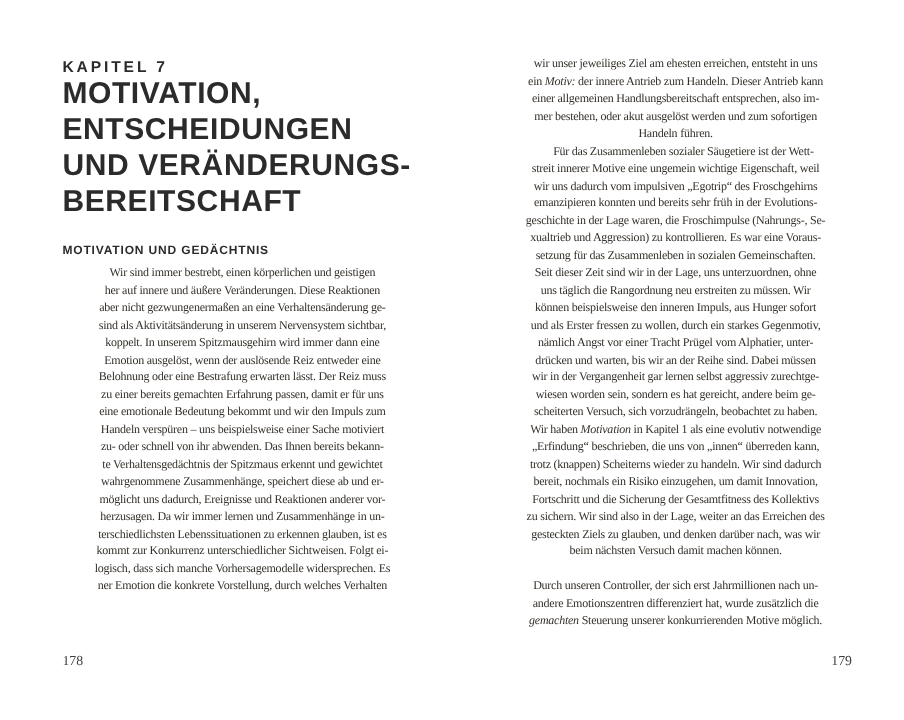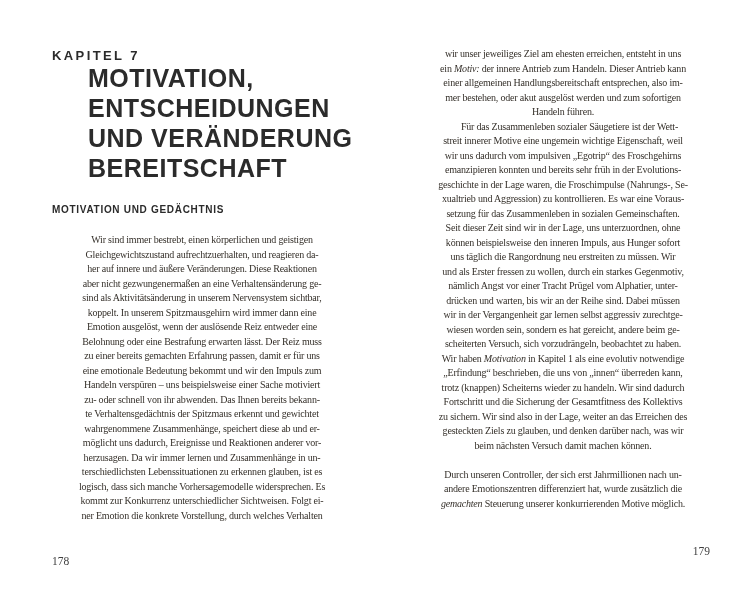--- a/index.html
+++ b/index.html
@@ -14,93 +14,92 @@
   .page { position: absolute; top: 0; height: 568px; }
   .page-left  { left: 52px;  width: 300px; }
   .page-right { left: 416px; width: 294px; }
 
   .kicker {
     position: absolute; top: 48px; left: 0; right: 0;
     font-family: "Liberation Sans", "DejaVu Sans", sans-serif;
     font-weight: bold; font-size: 13px; line-height: 15px;
     letter-spacing: 2.4px; color: var(--title-color, #2b2b2b);
   }
-  .title { position: absolute; top: 63px; left: 0; right: 0; margin-left: 36px; }
+  .title { position: absolute; top: 63px; left: 0; right: 0; }
   .title .line {
     height: 30px;
     font-family: "Liberation Sans", "DejaVu Sans", sans-serif;
     font-weight: 800; font-size: 25px; line-height: 30px;
     letter-spacing: 0.5px; color: var(--title-color, #2b2b2b);
     white-space: nowrap; overflow: hidden;
   }
   .section-heading {
     position: absolute; top: 201px; left: 0; right: 0;
     font-family: "Liberation Sans", "DejaVu Sans", sans-serif;
     font-weight: bold; font-size: 10px; line-height: 17px;
     letter-spacing: 0.7px; color: var(--title-color, #222222);
   }
 
   .body { position: absolute; left: 0; right: 0; }
-  .page-left  .body { top: 221px; margin-top: 12px; }
+  .page-left  .body { top: 221px; }
   .page-right .body { top: 47px; }
 
   .body .line {
     height: 14.5px;
     font-size: 10px; line-height: 14.5px;
     letter-spacing: -0.2px;
     color: var(--body-color, #35302a);
     white-space: nowrap; overflow: hidden;
     text-align: center;
   }
   .body .line em { font-style: italic; }
   .para.gap { margin-top: 14.5px; }
   .line.indent { text-indent: 13px; }
 
   .folio {
     position: absolute; top: 545px;
     font-size: 11.5px; line-height: 13px;
     color: var(--folio-color, #3e3e3e);
   }
-  .folio-left  { left: 0; margin-top: 10px; }
+  .folio-left  { left: 0; }
   .folio-right { right: 0; text-align: left; }
 </style>
 </head>
 <body>
 
 <div class="spread" style="--page-bg: #ffffff; --title-color: #2b2b2b; --body-color: #35302a; --folio-color: #3e3e3e;">
 
   <div class="page page-left">
     <div class="kicker">KAPITEL 7</div>
     <div class="title">
         <div class="line no-just">MOTIVATION,</div>
         <div class="line no-just">ENTSCHEIDUNGEN</div>
         <div class="line no-just">UND VERÄNDERUNGS-</div>
         <div class="line no-just">BEREITSCHAFT</div>
       </div>
     <div class="section-heading">MOTIVATION UND GEDÄCHTNIS</div>
     <div class="body">
         <div class="line">Wir sind immer bestrebt, einen körperlichen und geistigen</div>
-        <div class="line">Gleichgewichtszustand aufrechtzuerhalten, und reagieren da-</div>
         <div class="line">her auf innere und äußere Veränderungen. Diese Reaktionen</div>
         <div class="line">aber nicht gezwungenermaßen an eine Verhaltensänderung ge-</div>
         <div class="line">sind als Aktivitätsänderung in unserem Nervensystem sichtbar,</div>
         <div class="line">koppelt. In unserem Spitzmausgehirn wird immer dann eine</div>
         <div class="line">Emotion ausgelöst, wenn der auslösende Reiz entweder eine</div>
         <div class="line">Belohnung oder eine Bestrafung erwarten lässt. Der Reiz muss</div>
         <div class="line">zu einer bereits gemachten Erfahrung passen, damit er für uns</div>
         <div class="line">eine emotionale Bedeutung bekommt und wir den Impuls zum</div>
         <div class="line">Handeln verspüren – uns beispielsweise einer Sache motiviert</div>
         <div class="line">zu- oder schnell von ihr abwenden. Das Ihnen bereits bekann-</div>
         <div class="line">te Verhaltensgedächtnis der Spitzmaus erkennt und gewichtet</div>
         <div class="line">wahrgenommene Zusammenhänge, speichert diese ab und er-</div>
         <div class="line">möglicht uns dadurch, Ereignisse und Reaktionen anderer vor-</div>
         <div class="line">herzusagen. Da wir immer lernen und Zusammenhänge in un-</div>
         <div class="line">terschiedlichsten Lebenssituationen zu erkennen glauben, ist es</div>
+        <div class="line">kommt zur Konkurrenz unterschiedlicher Sichtweisen. Folgt ei-</div>
         <div class="line">logisch, dass sich manche Vorhersagemodelle widersprechen. Es</div>
-        <div class="line">kommt zur Konkurrenz unterschiedlicher Sichtweisen. Folgt ei-</div>
         <div class="line">ner Emotion die konkrete Vorstellung, durch welches Verhalten</div>
       </div>
     <div class="folio folio-left">178</div>
   </div>
 
   <div class="page page-right">
     <div class="body">
         <div class="para">
           <div class="line">wir unser jeweiliges Ziel am ehesten erreichen, entsteht in uns</div>
           <div class="line">ein <em>Motiv:</em> der innere Antrieb zum Handeln. Dieser Antrieb kann</div>
@@ -110,31 +109,32 @@
         </div>
         <div class="para">
           <div class="line indent">Für das Zusammenleben sozialer Säugetiere ist der Wett-</div>
           <div class="line">streit innerer Motive eine ungemein wichtige Eigenschaft, weil</div>
           <div class="line">wir uns dadurch vom impulsiven „Egotrip“ des Froschgehirns</div>
           <div class="line">emanzipieren konnten und bereits sehr früh in der Evolutions-</div>
           <div class="line">geschichte in der Lage waren, die Froschimpulse (Nahrungs-, Se-</div>
           <div class="line">xualtrieb und Aggression) zu kontrollieren. Es war eine Voraus-</div>
           <div class="line">setzung für das Zusammenleben in sozialen Gemeinschaften.</div>
           <div class="line">Seit dieser Zeit sind wir in der Lage, uns unterzuordnen, ohne</div>
+          <div class="line">uns täglich die Rangordnung neu erstreiten zu müssen. Wir</div>
           <div class="line">können beispielsweise den inneren Impuls, aus Hunger sofort</div>
-          <div class="line">uns täglich die Rangordnung neu erstreiten zu müssen. Wir</div>
           <div class="line">und als Erster fressen zu wollen, durch ein starkes Gegenmotiv,</div>
           <div class="line">nämlich Angst vor einer Tracht Prügel vom Alphatier, unter-</div>
           <div class="line">drücken und warten, bis wir an der Reihe sind. Dabei müssen</div>
           <div class="line">wir in der Vergangenheit gar lernen selbst aggressiv zurechtge-</div>
           <div class="line">wiesen worden sein, sondern es hat gereicht, andere beim ge-</div>
           <div class="line">scheiterten Versuch, sich vorzudrängeln, beobachtet zu haben.</div>
           <div class="line">Wir haben <em>Motivation</em> in Kapitel 1 als eine evolutiv notwendige</div>
           <div class="line">„Erfindung“ beschrieben, die uns von „innen“ überreden kann,</div>
           <div class="line">trotz (knappen) Scheiterns wieder zu handeln. Wir sind dadurch</div>
+          <div class="line">bereit, nochmals ein Risiko einzugehen, um damit Innovation,</div>
           <div class="line">Fortschritt und die Sicherung der Gesamtfitness des Kollektivs</div>
           <div class="line">zu sichern. Wir sind also in der Lage, weiter an das Erreichen des</div>
           <div class="line">gesteckten Ziels zu glauben, und denken darüber nach, was wir</div>
           <div class="line no-just">beim nächsten Versuch damit machen können.</div>
         </div>
         <div class="para gap">
           <div class="line">Durch unseren Controller, der sich erst Jahrmillionen nach un-</div>
           <div class="line">andere Emotionszentren differenziert hat, wurde zusätzlich die</div>
           <div class="line no-just"><em>gemachten</em> Steuerung unserer konkurrierenden Motive möglich.</div>
         </div>

